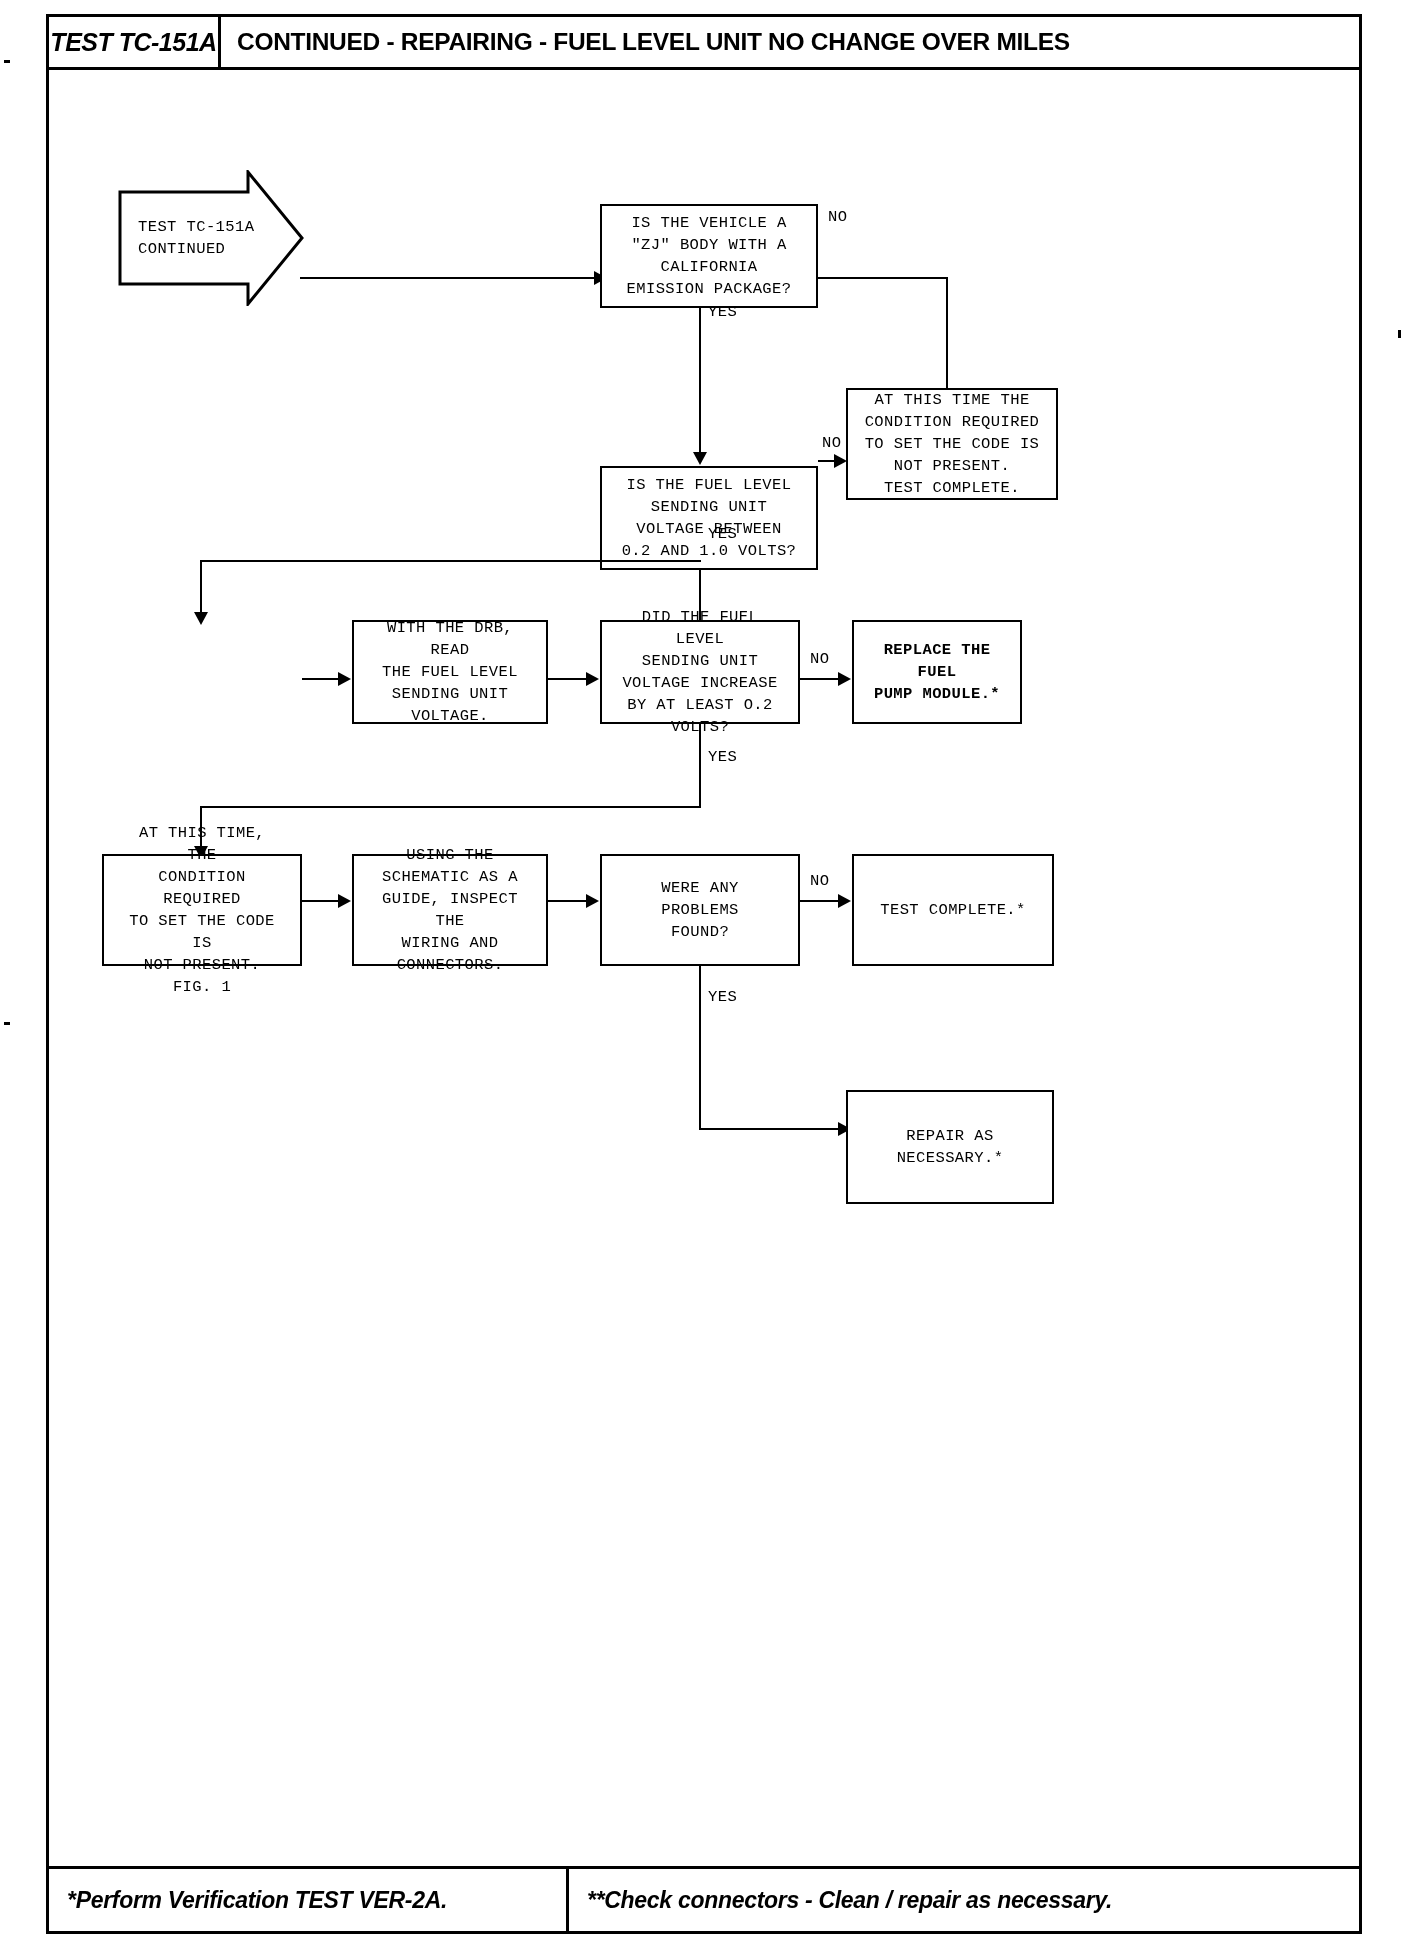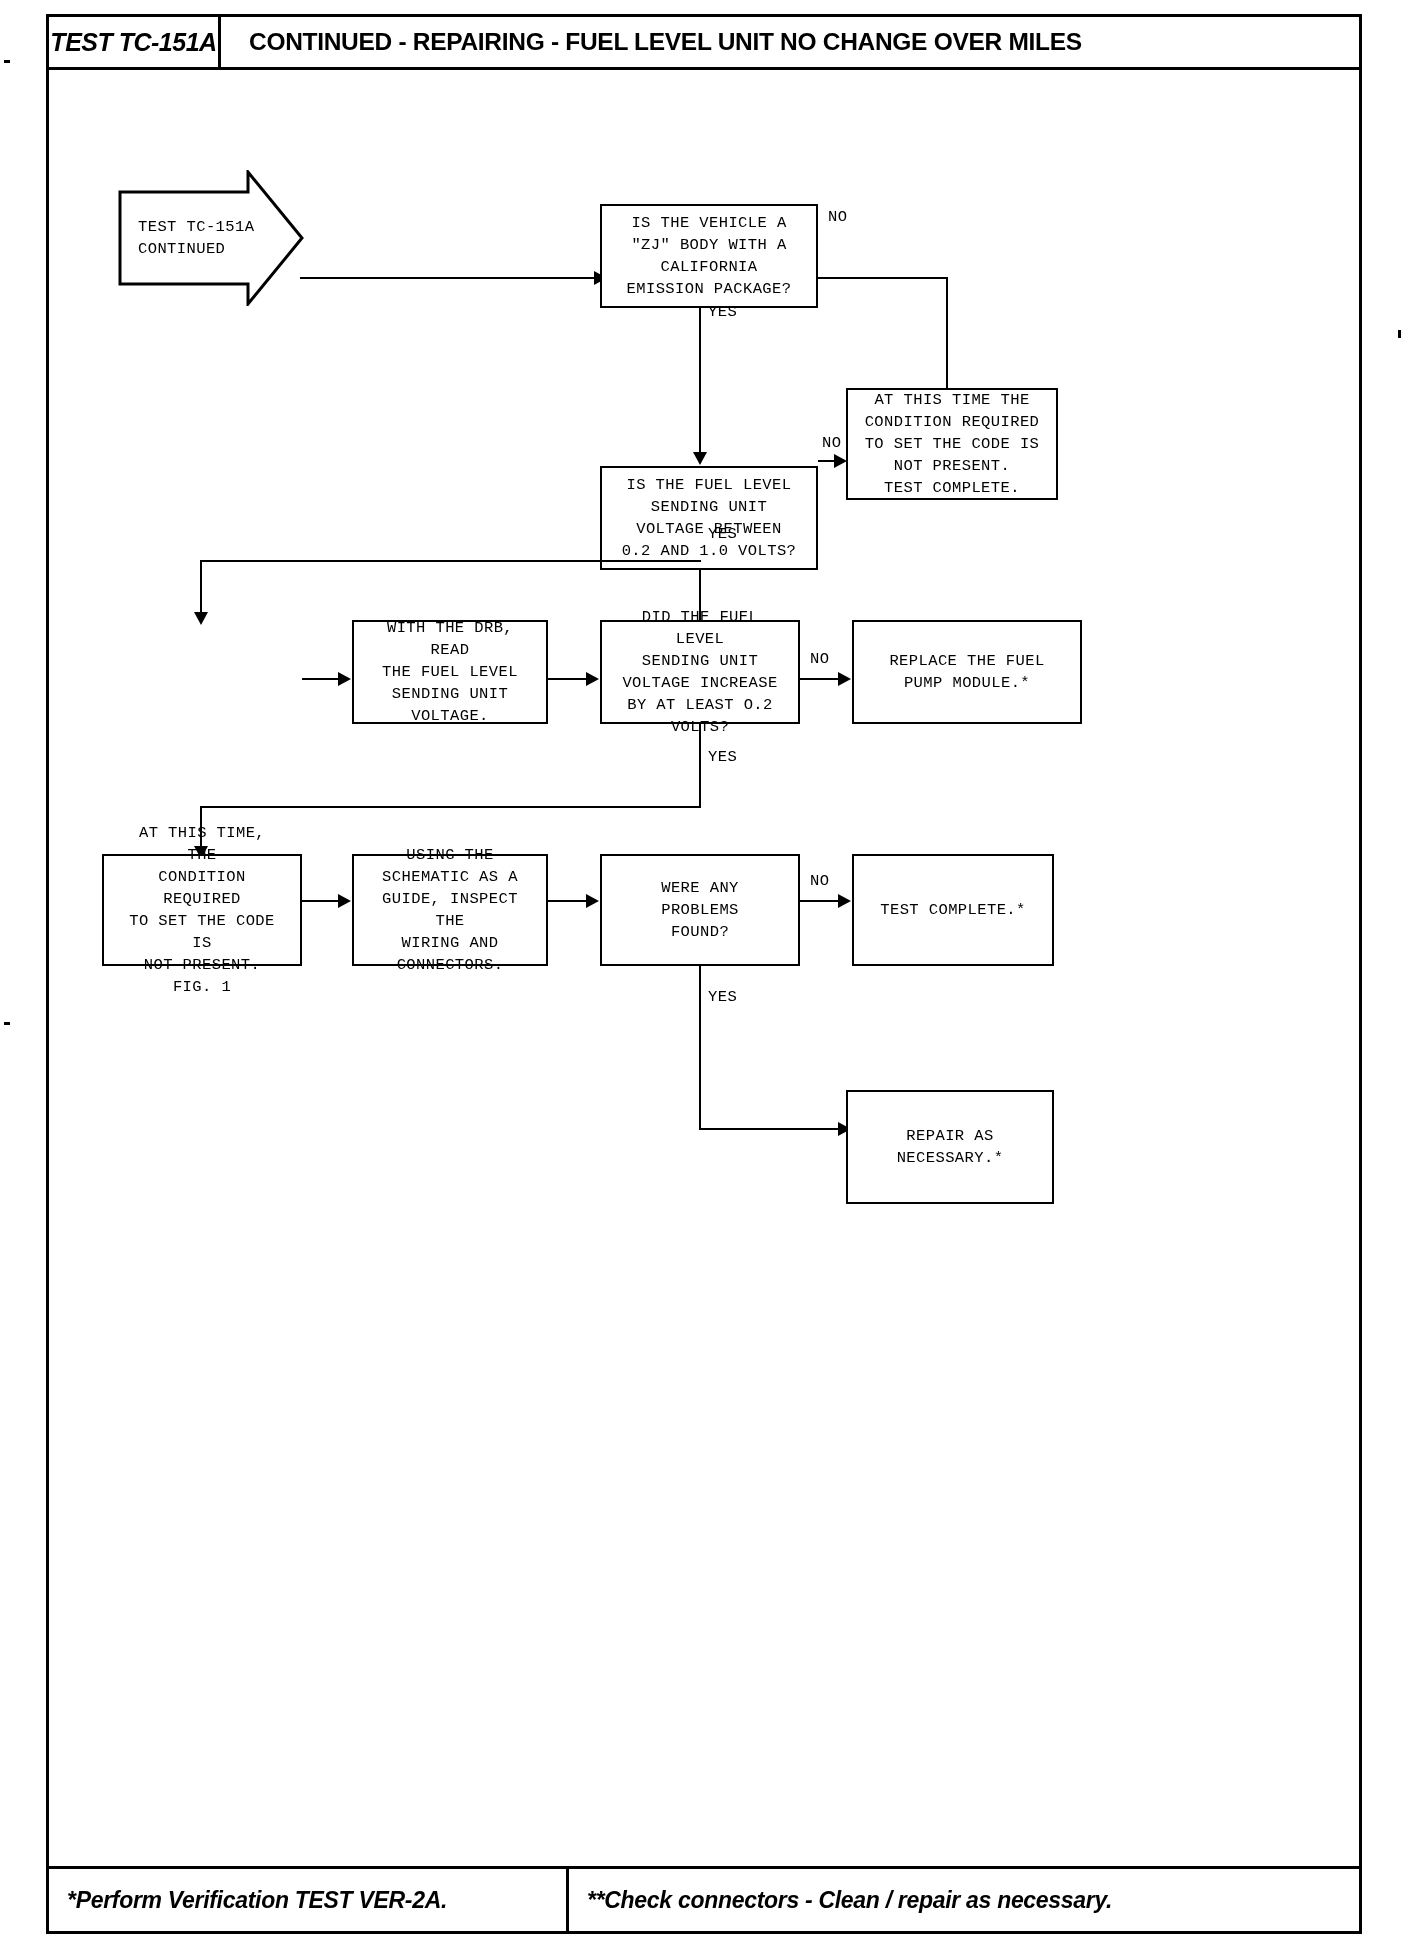--- a/index.html
+++ b/index.html
@@ -52,21 +52,21 @@
     font-weight: bold;
     font-style: italic;
     font-size: 25px;
     letter-spacing: -0.5px;
     white-space: nowrap;
   }
   .header-title {
     flex: 1;
     display: flex;
     align-items: center;
-    padding-left: 28px;
+    padding-left: 16px;
     font-family: "Liberation Sans", sans-serif;
     font-weight: bold;
     font-size: 24.5px;
     letter-spacing: -0.3px;
     white-space: nowrap;
     border-radius: 25px;
   }
 
   
   .body-area {
@@ -268,21 +268,21 @@
   <div class="node" id="n-volt-increase" style="left:600px; top:620px; width:200px; height:104px;">DID THE FUEL LEVEL
 SENDING UNIT
 VOLTAGE INCREASE
 BY AT LEAST O.2
 VOLTS?</div>
 
   <div class="hline" style="left:800px; top:678px; width:44px;"></div>
   <div class="arrow-r" style="left:838px; top:672px;"></div>
   <div class="branch-label" style="left:810px; top:650px;">NO</div>
 
-  <div class="node" id="n-replace-pump" style="left:852px; top:620px; width:230px; height:104px;">REPLACE THE FUEL
+  <div class="node" id="n-replace-pump" style="left:852px; top:620px; width:170px; height:104px;font-weight:bold;">REPLACE THE FUEL
 PUMP MODULE.*</div>
 
   <div class="vline" style="left:699px; top:724px; height:84px;"></div>
   <div class="hline" style="left:200px; top:806px; width:501px;"></div>
   <div class="vline" style="left:200px; top:806px; height:46px;"></div>
   <div class="arrow-d" style="left:194px; top:846px;"></div>
   <div class="branch-label" style="left:708px; top:748px;">YES</div>
 
   <div class="node" id="n-cond-fig1" style="left:102px; top:854px; width:200px; height:112px;">AT THIS TIME, THE
 CONDITION REQUIRED

